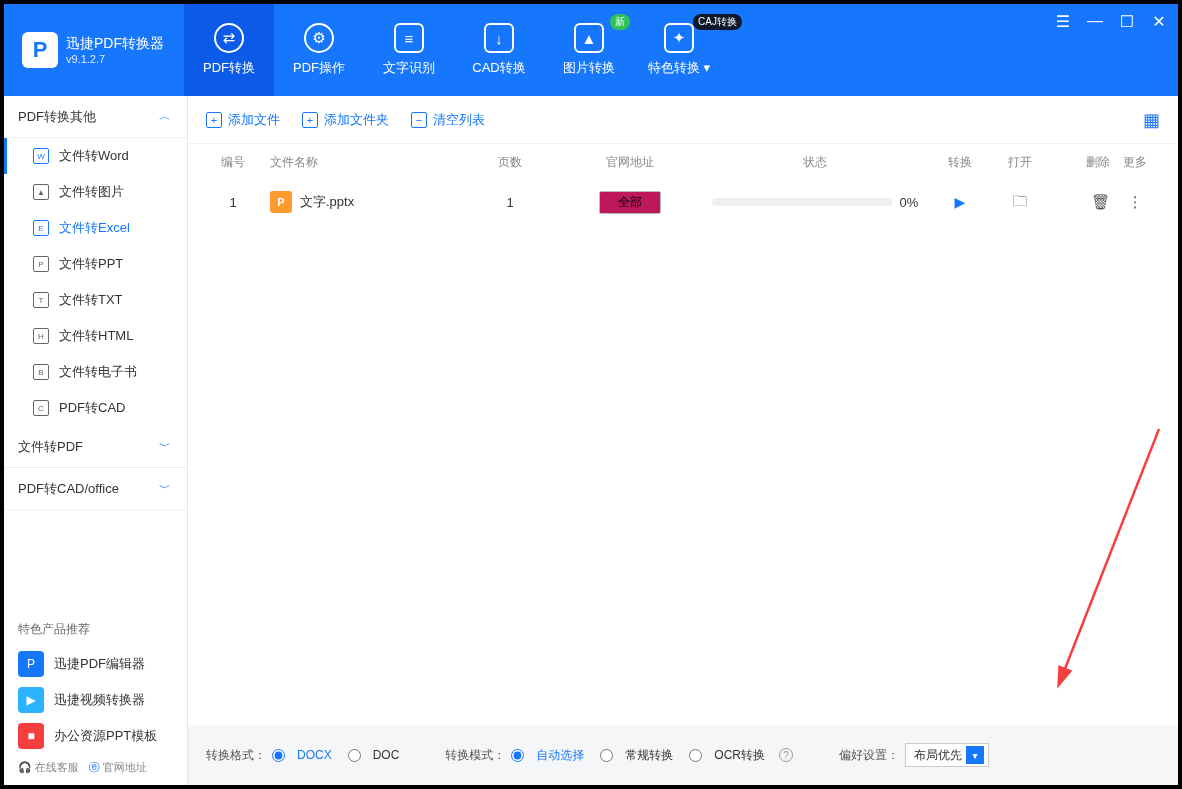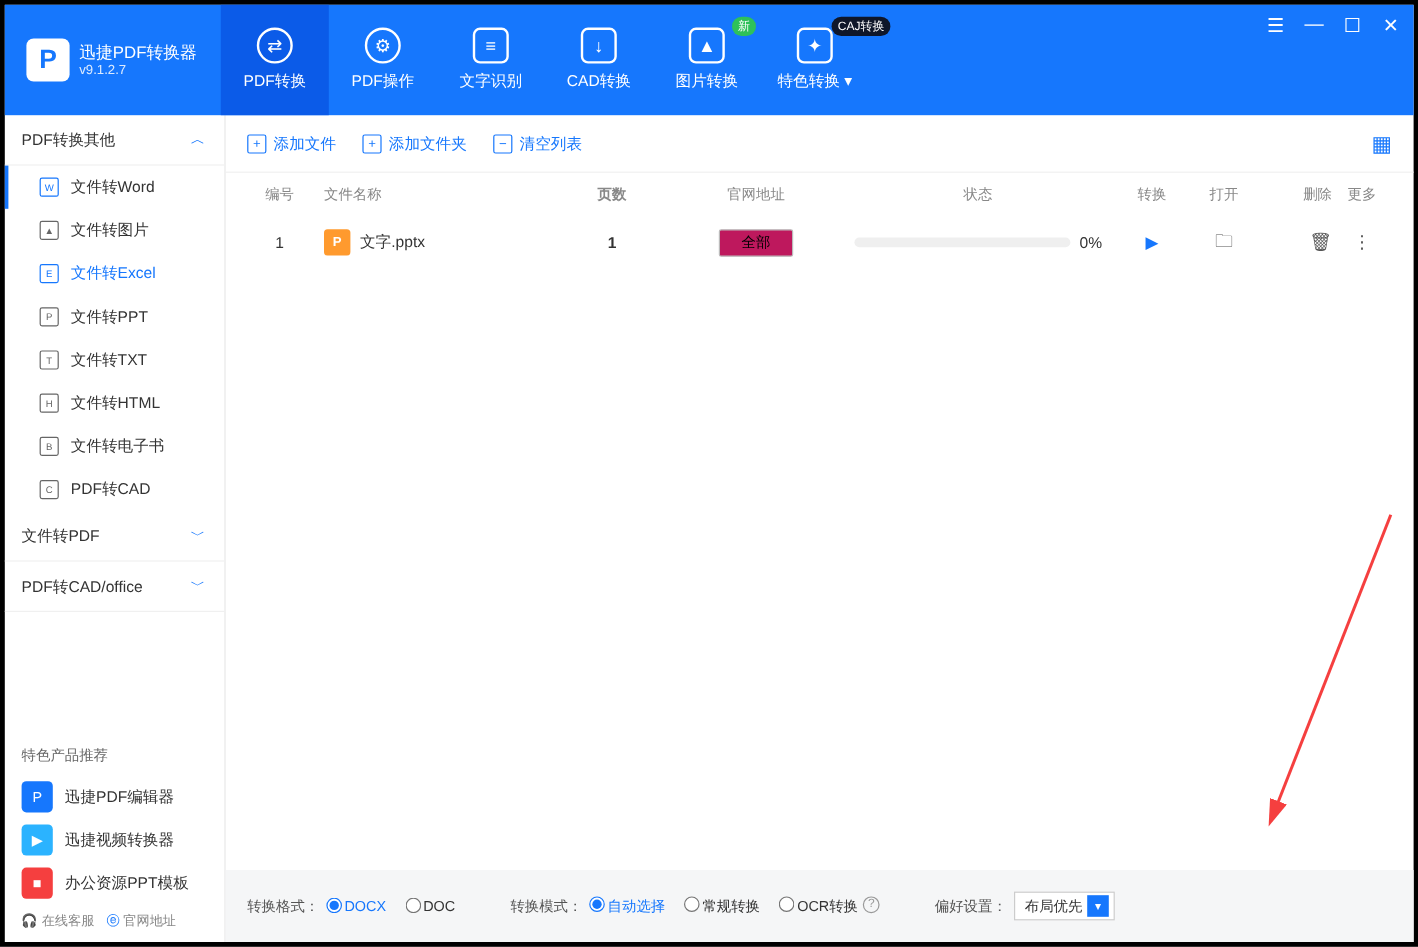--- a/index.html
+++ b/index.html
@@ -36,38 +36,38 @@
 .footer-links { display: flex; gap: 10px; padding: 6px 14px 10px; font-size: 11px; color: #888; }
 .footer-links span { display: flex; align-items: center; gap: 3px; cursor: pointer; }
 .main { flex: 1; display: flex; flex-direction: column; }
 .toolbar { height: 48px; display: flex; align-items: center; padding: 0 18px; gap: 22px; border-bottom: 1px solid #F0F0F0; }
 .tool-btn { display: flex; align-items: center; gap: 6px; color: #1677FD; font-size: 13px; cursor: pointer; }
 .tool-ico { width: 16px; height: 16px; border: 1.5px solid #1677FD; border-radius: 2px; display: flex; align-items: center; justify-content: center; font-size: 11px; }
 .toolbar-right { margin-left: auto; color: #1677FD; cursor: pointer; font-size: 18px; }
 .table-head { height: 36px; display: flex; align-items: center; font-size: 12px; color: #888; padding: 0 18px; }
 .col-num { width: 54px; text-align: center; }
 .col-name { width: 200px; padding-left: 10px; }
-.col-pages { width: 100px; text-align: center; font-weight: bold; }
+.col-pages { width: 100px; text-align: center; }
 .col-range { width: 140px; text-align: center; }
 .col-status { width: 230px; text-align: center; }
 .col-conv { width: 60px; text-align: center; }
 .col-open { width: 60px; text-align: center; }
 .col-del { width: 60px; text-align: right; }
 .col-more { width: 50px; text-align: center; }
 .table-row { height: 44px; display: flex; align-items: center; font-size: 13px; color: #333; padding: 0 18px; }
 .file-ico { width: 22px; height: 22px; background: #FF9A2E; border-radius: 3px; color: #fff; font-size: 11px; font-weight: bold; display: flex; align-items: center; justify-content: center; margin-right: 8px; }
 .range-btn { border: 1px solid #BBB; padding: 2px 18px; font-size: 12px; border-radius: 2px; cursor: pointer; background: #be185d; }
 .progress { width: 180px; height: 8px; background: #EFEFEF; border-radius: 4px; position: relative; }
 .progress-wrap { display: flex; align-items: center; gap: 8px; justify-content: center; }
 .play-ico { color: #1677FD; cursor: pointer; font-size: 14px; }
 .icon-btn { color: #555; cursor: pointer; font-size: 15px; }
 .list-area { flex: 1; }
 .bottom-bar { height: 60px; background: #F5F6F7; display: flex; align-items: center; padding: 0 18px; font-size: 12px; color: #333; gap: 6px; }
 .bottom-bar .lbl { color: #555; }
-.radio { display: inline-flex; align-items: flex-start; gap: 2px; margin-right: 10px; cursor: pointer; }
+.radio { display: inline-flex; align-items: center; gap: 12px; margin-right: 10px; cursor: pointer; }
 .radio input { accent-color: #1677FD; }
 .radio.sel { color: #1677FD; }
 .select-box { background: #fff; border: 1px solid #CCC; padding: 2px 4px 2px 8px; font-size: 12px; display: flex; align-items: center; gap: 4px; }
 .select-arrow { background: #1677FD; color: #fff; width: 18px; height: 18px; display: flex; align-items: center; justify-content: center; font-size: 10px; }
 .output-bar { height: 60px; background: #F5F6F7; display: flex; align-items: center; padding: 0 18px; font-size: 12px; color: #333; gap: 8px; }
 .path-input { width: 240px; height: 22px; border: 1px solid #CCC; background: #fff; padding: 0 6px; font-size: 11px; color: #888; }
 .small-btn { background: #1677FD; color: #fff; font-size: 11px; padding: 3px 7px; cursor: pointer; border-radius: 1px; }
 .start-btn { margin-left: auto; width: 210px; height: 52px; background: #1677FD; color: #fff; font-size: 20px; display: flex; align-items: center; justify-content: center; gap: 8px; cursor: pointer; border-radius: 2px; }
 .start-btn-wrap { border: 2px solid #F53F3F; padding: 4px; margin-left: auto; }
 .help-ico { display: inline-flex; width: 14px; height: 14px; border: 1px solid #999; border-radius: 50%; align-items: center; justify-content: center; font-size: 10px; color: #999; margin-left: 2px; }

